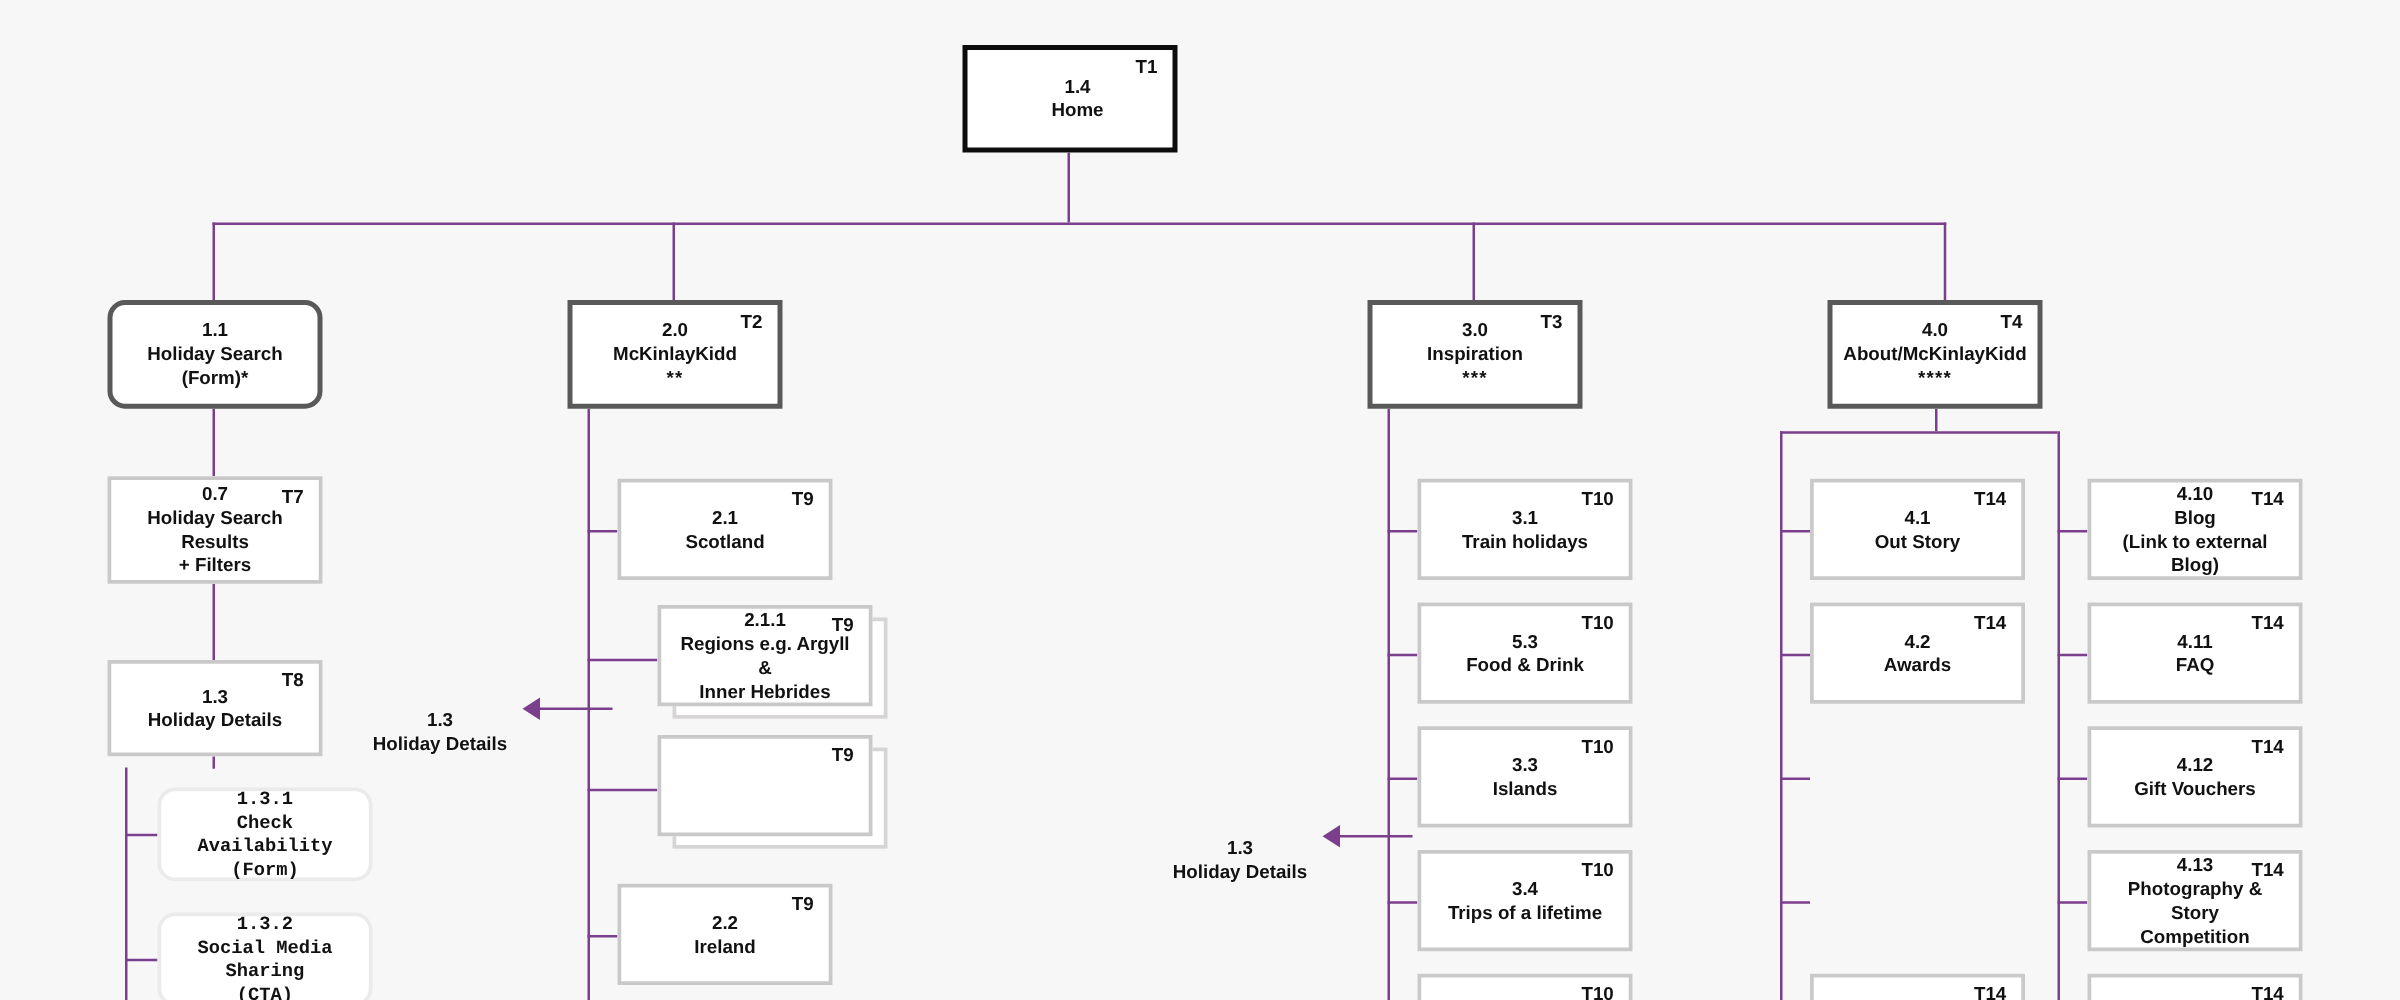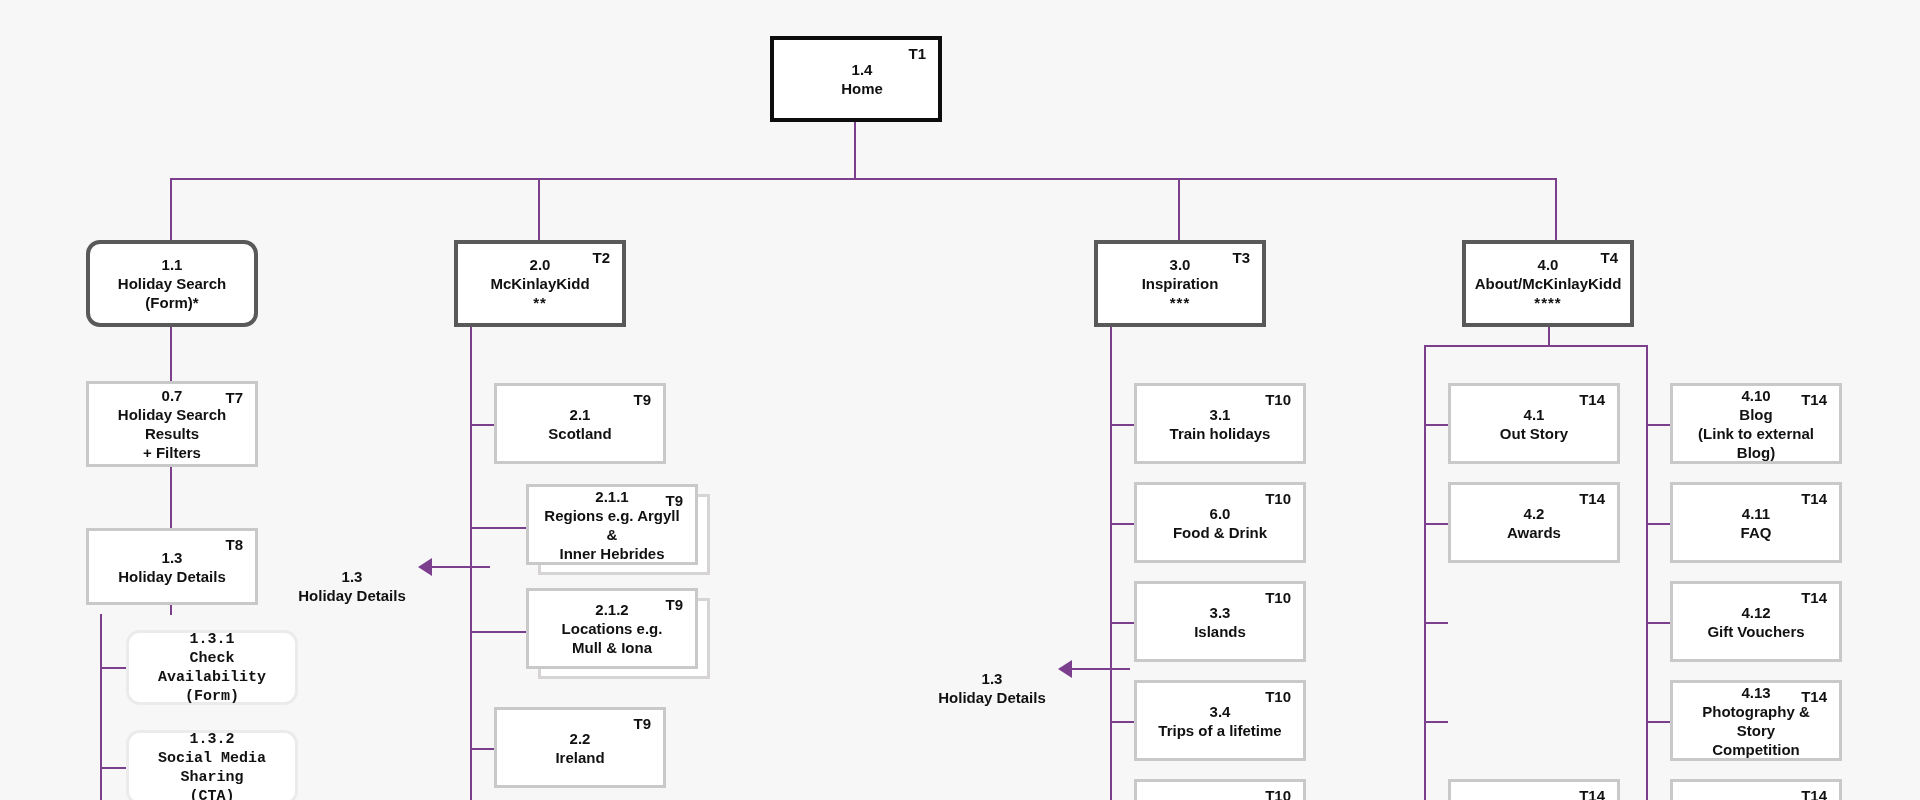--- a/index.html
+++ b/index.html
@@ -188,36 +188,34 @@
   <div class="stack-shadow" style="left:538px;top:494px;width:172px;height:81px;"></div>
   <div class="node sub" style="left:526px;top:484px;width:172px;height:81px;">
     <span class="tcode">T9</span>
     <span class="lbl"><span>2.1.1</span><br><span>Regions e.g. Argyll &amp;
 Inner Hebrides</span></span>
   </div>
 
   <div class="stack-shadow" style="left:538px;top:598px;width:172px;height:81px;"></div>
   <div class="node sub" style="left:526px;top:588px;width:172px;height:81px;">
     <span class="tcode">T9</span>
-    <span class="lbl"><span>2.1.2</span><br><span>Locations e.g.
-Mull &amp; Iona</span></span>
   </div>
 
   <div class="node sub" style="left:494px;top:707px;width:172px;height:81px;">
     <span class="tcode">T9</span>
     <span class="lbl"><span>2.2</span><br><span>Ireland</span></span>
   </div>
 
   <div class="node sub" style="left:1134px;top:383px;width:172px;height:81px;">
     <span class="tcode">T10</span>
     <span class="lbl"><span>3.1</span><br><span>Train holidays</span></span>
   </div>
   <div class="node sub" style="left:1134px;top:482px;width:172px;height:81px;">
     <span class="tcode">T10</span>
-    <span class="lbl"><span>6.0</span><br><span>Food &amp; Drink</span></span>
+    <span class="lbl"><span>5.3</span><br><span>Food &amp; Drink</span></span>
   </div>
   <div class="node sub" style="left:1134px;top:581px;width:172px;height:81px;">
     <span class="tcode">T10</span>
     <span class="lbl"><span>3.3</span><br><span>Islands</span></span>
   </div>
   <div class="node sub" style="left:1134px;top:680px;width:172px;height:81px;">
     <span class="tcode">T10</span>
     <span class="lbl"><span>3.4</span><br><span>Trips of a lifetime</span></span>
   </div>
   <div class="node sub" style="left:1134px;top:779px;width:172px;height:81px;">

